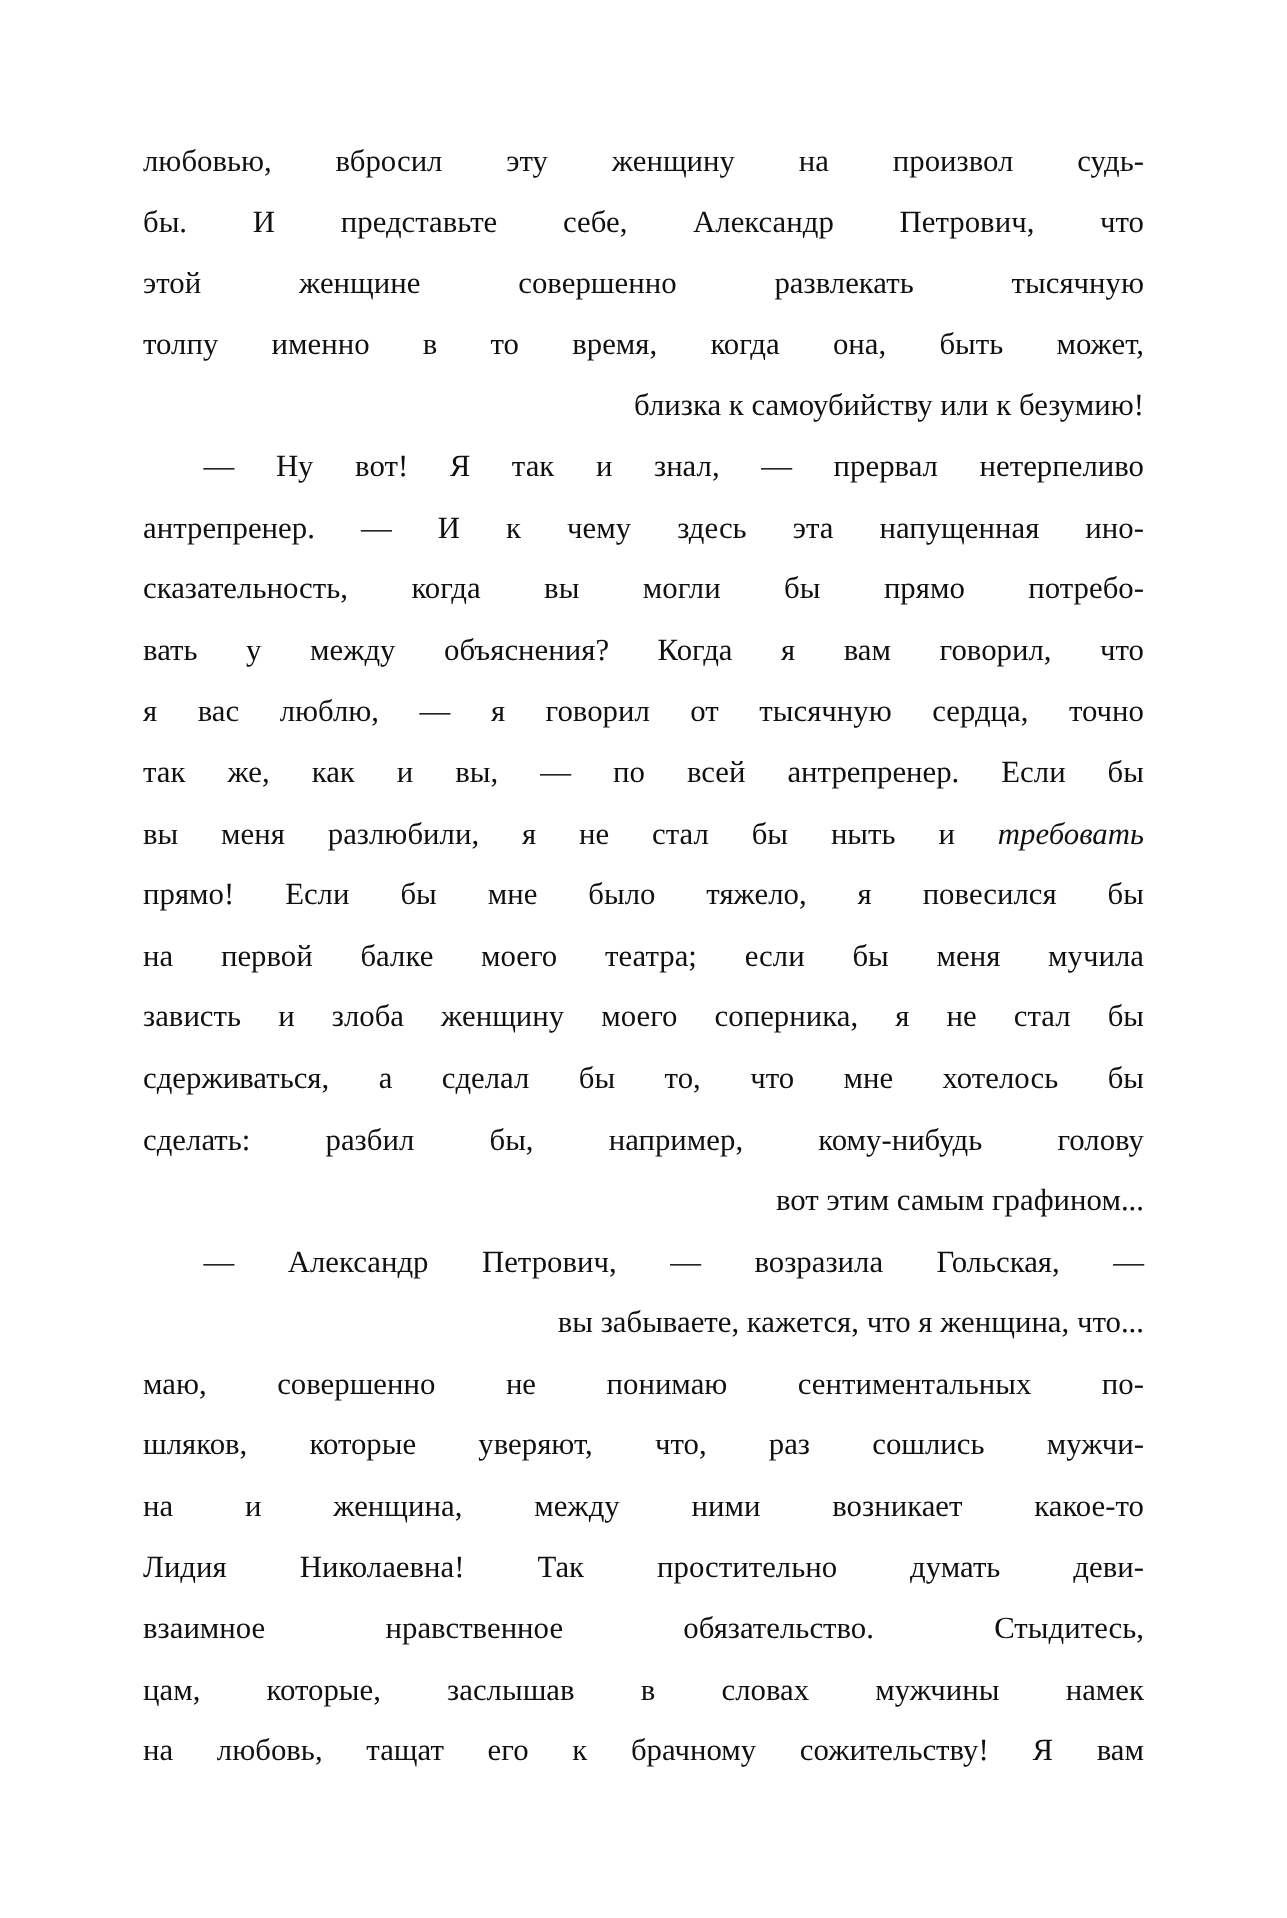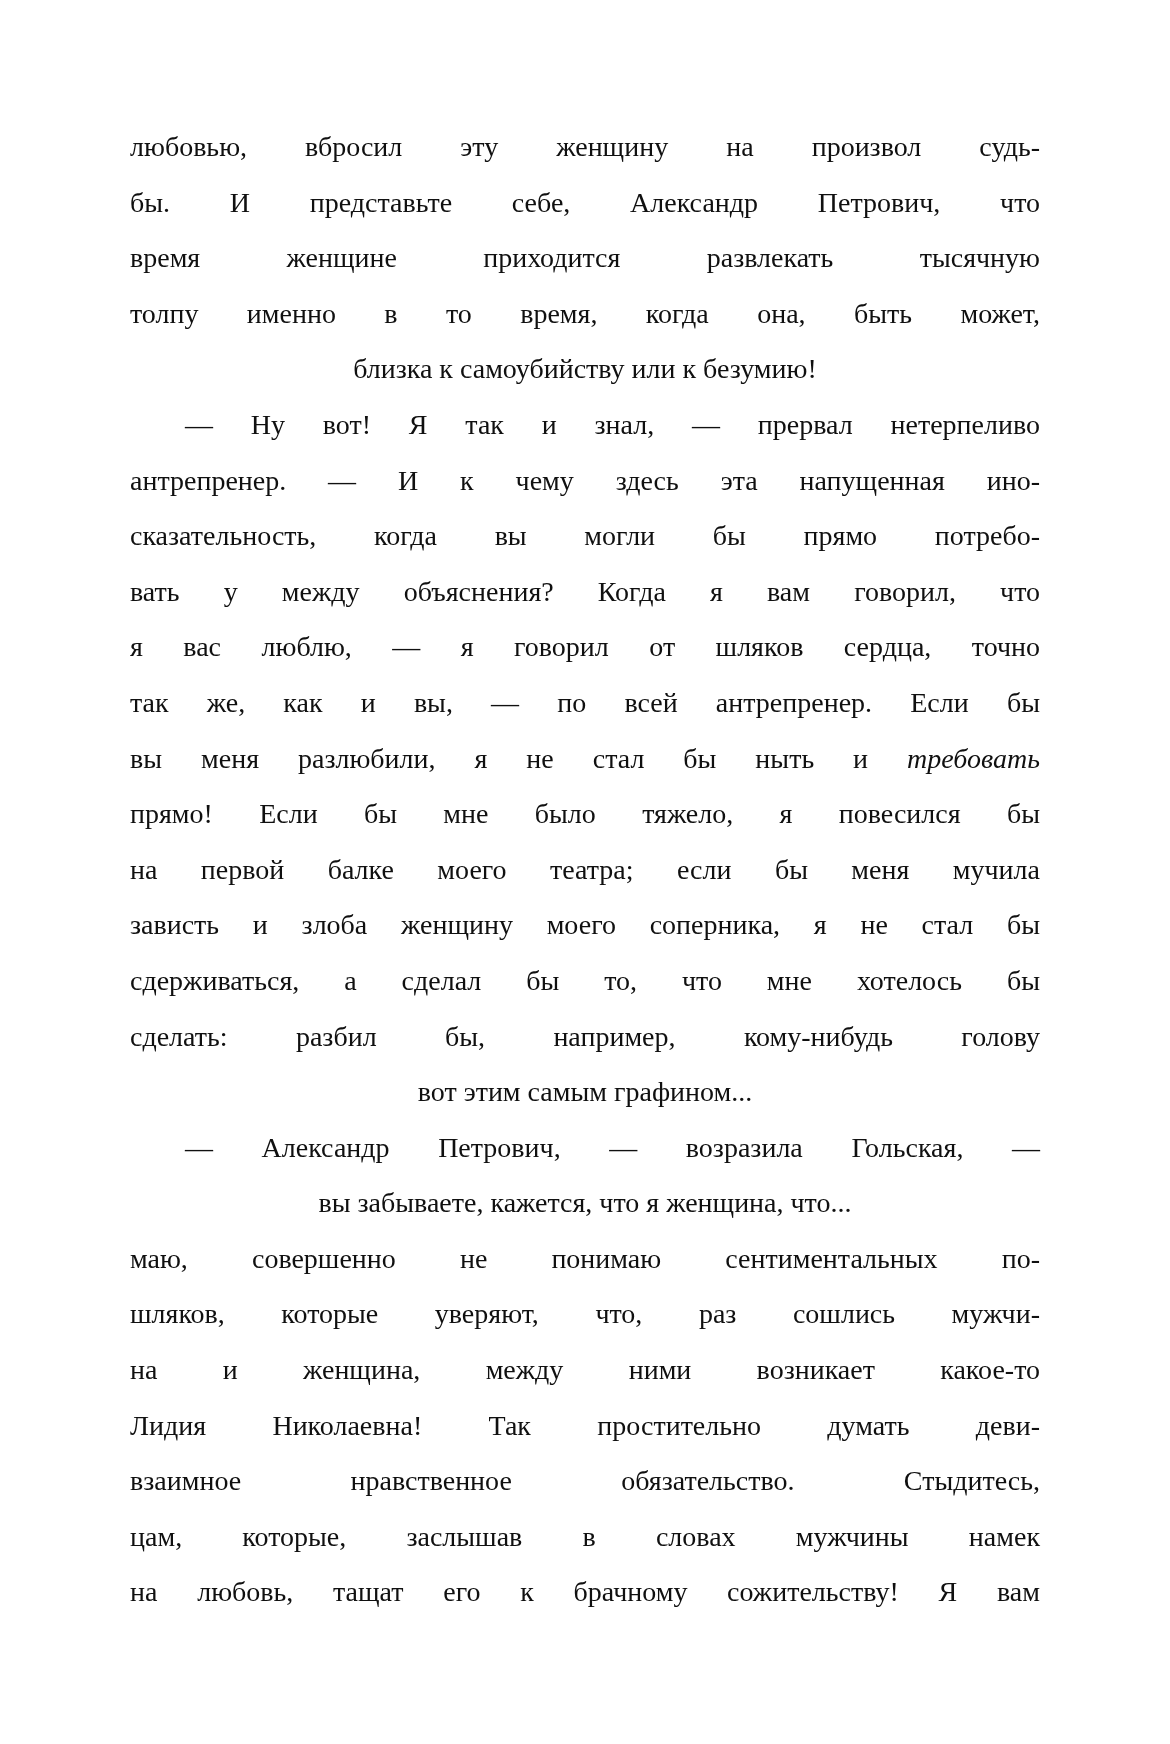--- a/index.html
+++ b/index.html
@@ -20,21 +20,21 @@
     font-family: "Liberation Serif", "DejaVu Serif", serif;
     font-size: 28px;
     color: #101010;
   }
   .paragraph {
     margin: 0;
   }
   .line {
     height: 55.6px;
     line-height: 55.6px;
-    text-align: center;
+    text-align: right;
     white-space: normal;
   }
   .line.justify {
     text-align: justify;
     text-align-last: justify;
     -moz-text-align-last: justify;
     text-justify: inter-word;
   }
   .line.indent {
     padding-left: 55px;
@@ -44,30 +44,30 @@
   }
 </style>
 </head>
 <body style="background-color: rgb(255, 255, 255);">
 
 <main class="book-page">
   <div style="color: rgb(16, 16, 16);">
       <div class="paragraph">
         <div class="line justify"><span class="">любовью, вбросил эту женщину на произвол судь-</span></div>
         <div class="line justify"><span class="">бы. И представьте себе, Александр Петрович, что</span></div>
-        <div class="line justify"><span class="">время женщине приходится развлекать тысячную</span></div>
+        <div class="line justify"><span class="">этой женщине совершенно развлекать тысячную</span></div>
         <div class="line justify"><span class="">толпу именно в то время, когда она, быть может,</span></div>
         <div class="line"><span class="">близка к самоубийству или к безумию!</span></div>
       </div>
       <div class="paragraph">
         <div class="line justify indent"><span class="">— Ну вот! Я так и знал, — прервал нетерпеливо</span></div>
         <div class="line justify"><span class="">антрепренер. — И к чему здесь эта напущенная ино-</span></div>
         <div class="line justify"><span class="">сказательность, когда вы могли бы прямо потребо-</span></div>
         <div class="line justify"><span class="">вать у между объяснения? Когда я вам говорил, что</span></div>
-        <div class="line justify"><span class="">я вас люблю, — я говорил от шляков сердца, точно</span></div>
+        <div class="line justify"><span class="">я вас люблю, — я говорил от тысячную сердца, точно</span></div>
         <div class="line justify"><span class="">так же, как и вы, — по всей антрепренер. Если бы</span></div>
         <div class="line justify"><span class="">вы меня разлюбили, я не стал бы ныть и </span><span class="italic">требовать</span></div>
         <div class="line justify"><span class="">прямо! Если бы мне было тяжело, я повесился бы</span></div>
         <div class="line justify"><span class="">на первой балке моего театра; если бы меня мучила</span></div>
         <div class="line justify"><span class="">зависть и злоба женщину моего соперника, я не стал бы</span></div>
         <div class="line justify"><span class="">сдерживаться, а сделал бы то, что мне хотелось бы</span></div>
         <div class="line justify"><span class="">сделать: разбил бы, например, кому-нибудь голову</span></div>
         <div class="line"><span class="">вот этим самым графином...</span></div>
       </div>
       <div class="paragraph">

